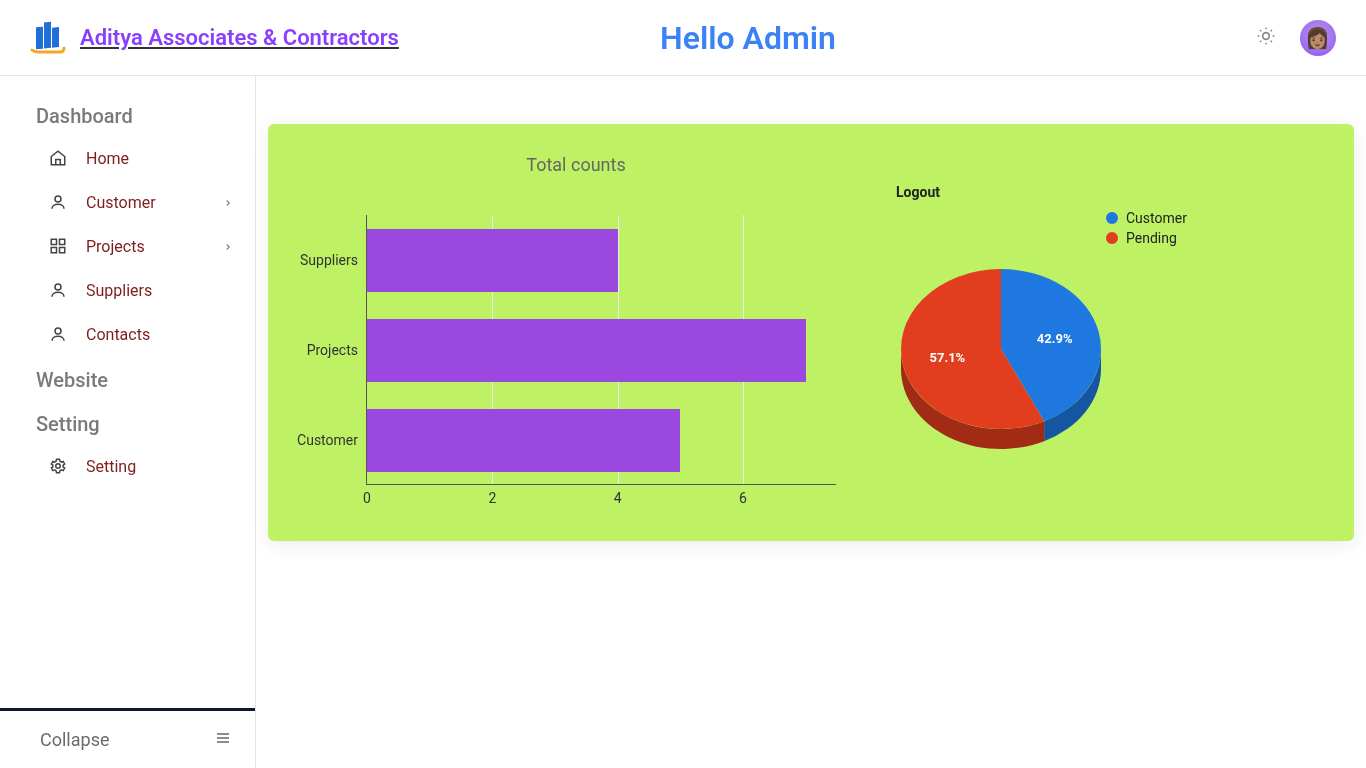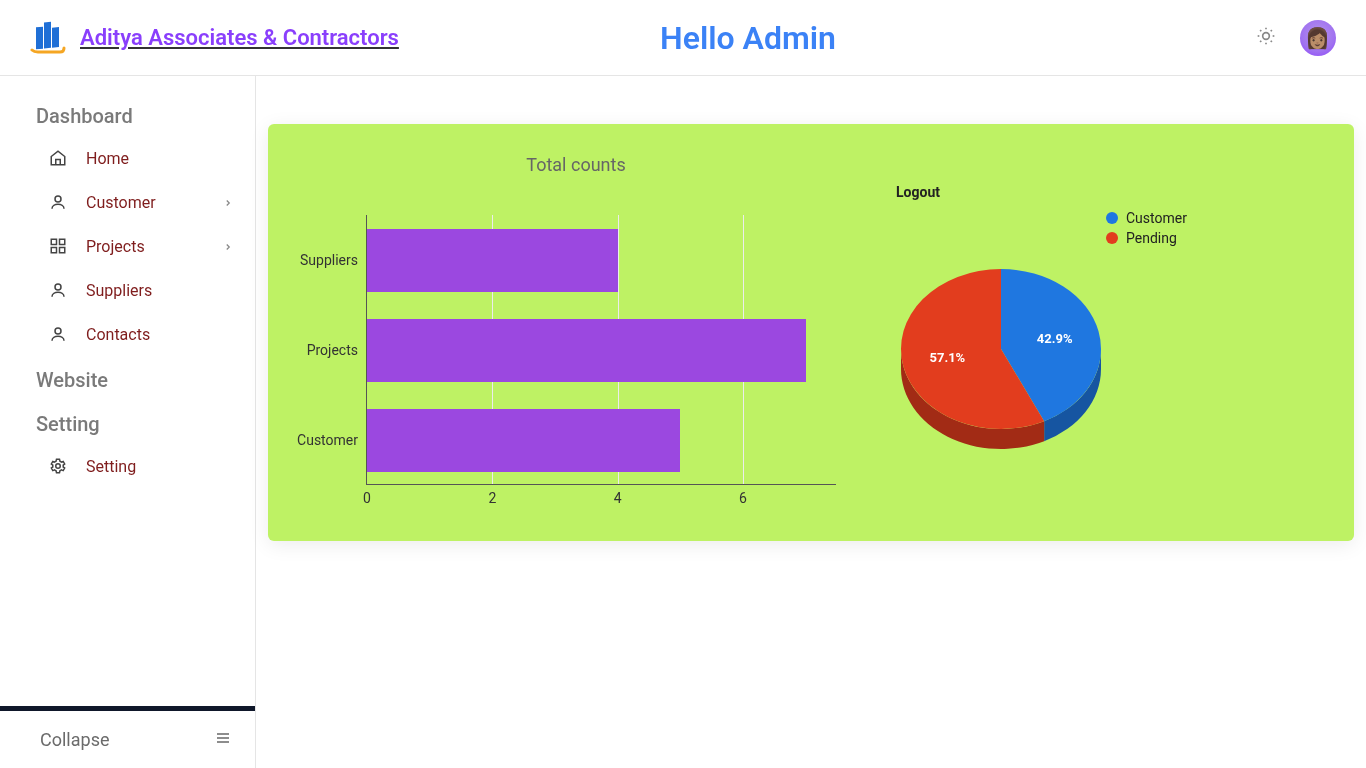--- a/index.html
+++ b/index.html
@@ -82,21 +82,21 @@
     position: relative;
   }
   .nav-item .chev {
     position: absolute;
     right: 22px;
     color: #888;
   }
   .nav-icon { width: 20px; height: 20px; display:flex; align-items:center; justify-content:center; color:#555; }
   .nav-icon svg { width: 18px; height: 18px; stroke: #444; }
   .sidebar-footer {
-    border-top: 5px solid #0f172a;
+    border-top: 3px solid #0f172a;
     padding: 18px 24px 18px 40px;
     display: flex;
     align-items: flex-end;
     justify-content: space-between;
     color: #6b6b6b;
     font-size: 18px;
   }
   .hamburger { color:#555; }
   
   .main {

